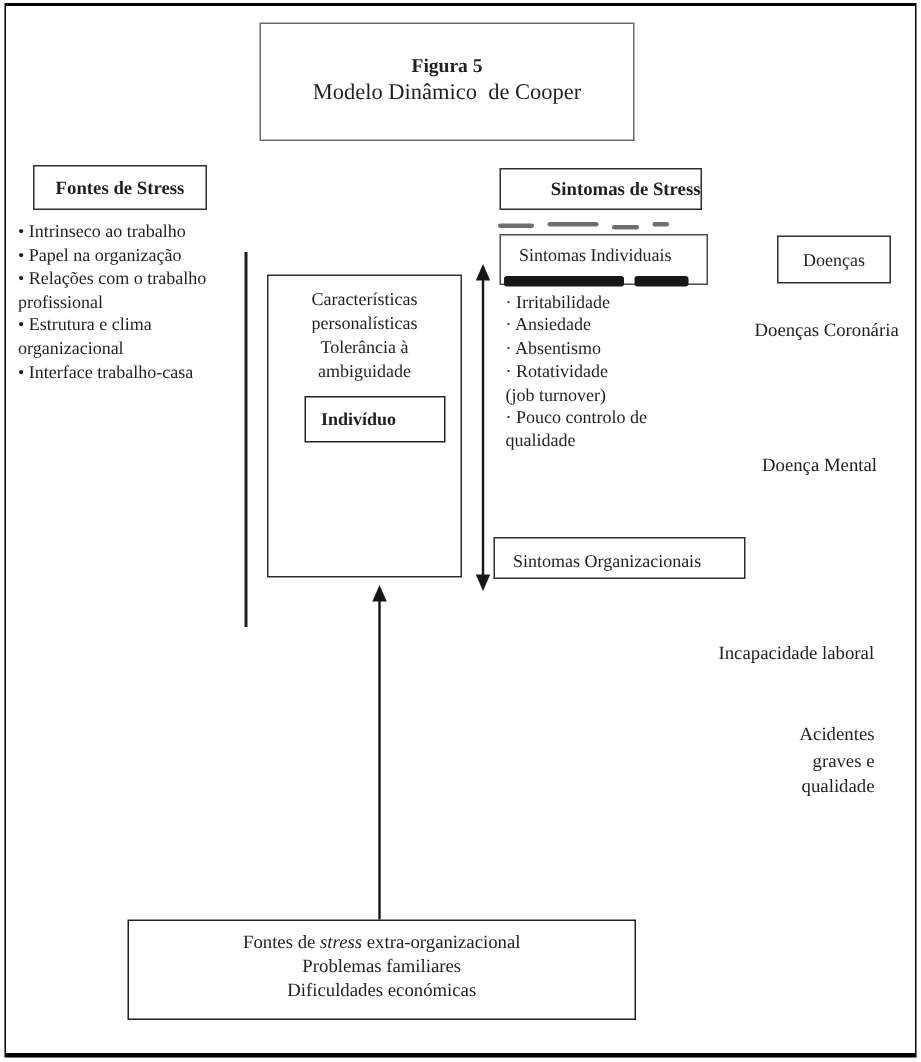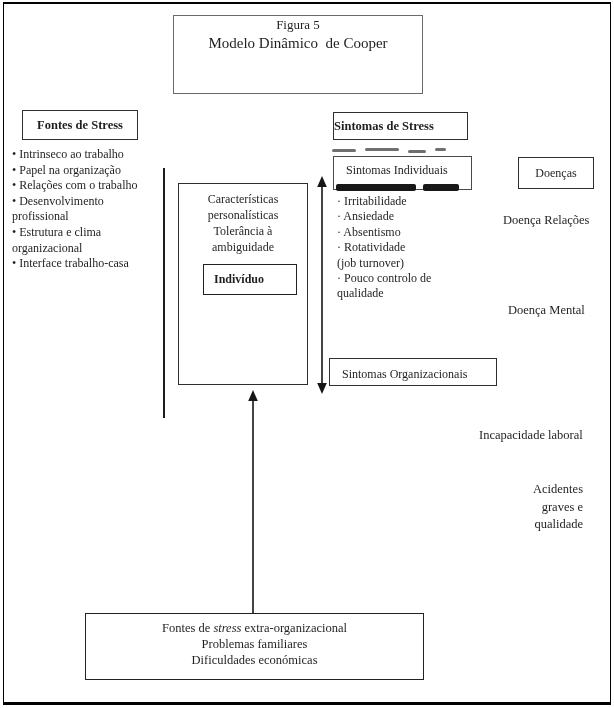--- a/index.html
+++ b/index.html
@@ -10,36 +10,36 @@
   }
   .frame{
     position:absolute;left:3px;top:2px;right:3px;bottom:3px;
     border:1.5px solid #000;border-top-width:2px;border-bottom-width:3.5px;
     pointer-events:none;
   }
   .abs{position:absolute;}
   .box{border:1px solid #3d3d3d;background:#fff;box-sizing:border-box;}
 
   .caption-box{left:173px;top:15px;width:250px;height:79px;border-color:#6a6a6a;text-align:center;}
-  .caption-title{font-weight:normal;font-size:13px;margin-top:1px;}
+  .caption-title{font-weight:bold;font-size:13px;margin-top:20px;}
   .caption-sub{font-size:15px;margin-top:2px;white-space:pre-wrap;}
 
   .fontes-header{left:22px;top:110px;width:116px;height:30px;text-align:center;
     font-weight:bold;font-size:12.5px;line-height:28px;border-color:#2e2e2e;}
   .fontes-list{left:12px;top:147px;width:154px;font-size:12px;line-height:15.6px;}
 
   .vline{left:163px;top:168px;width:1.8px;height:250px;background:#1d1d1d;}
 
   .caract-box{left:178px;top:183px;width:130px;height:202px;border-color:#2d2d2d;}
   .caract-lines{padding-top:7px;text-align:center;font-size:12px;line-height:16px;}
   .individuo-box{position:absolute;left:24px;top:80px;width:94px;height:31px;
     border:1.2px solid #222;box-sizing:border-box;font-weight:bold;font-size:12px;
     line-height:28px;padding-left:10px;background:#fff;}
 
-  .sintomas-header{left:333px;top:112px;width:135px;height:28px;text-align:left;
+  .sintomas-header{left:333px;top:112px;width:135px;height:28px;text-align:right;
     font-weight:bold;font-size:12.5px;line-height:26px;border-color:#2e2e2e;}
 
   .artifact-top{left:332px;top:146px;width:140px;height:8px;overflow:hidden;}
   .artifact-top i{display:inline-block;background:#6f6f6f;height:3px;border-radius:2px;
     vertical-align:top;margin-right:9px;}
 
   .individuais-box{left:333px;top:156px;width:139px;height:34px;font-size:12px;
     padding:6px 0 0 12px;border-color:#4a4a4a;}
   .smear{left:336px;top:184px;width:130px;height:9px;}
   .smear i{display:inline-block;background:#181818;height:6.5px;border-radius:2px;
@@ -76,21 +76,20 @@
   <div class="abs box caption-box">
     <div class="caption-title">Figura 5</div>
     <div class="caption-sub">Modelo Dinâmico  de Cooper</div>
   </div>
 
   <div class="abs box fontes-header">Fontes de Stress</div>
   <div class="abs fontes-list">
       <div class="li">• Intrinseco ao trabalho</div>
       <div class="li">• Papel na organização</div>
       <div class="li">• Relações com o trabalho</div>
-      <div class="li">• Desenvolvimento</div>
       <div class="li">profissional</div>
       <div class="li">• Estrutura e clima</div>
       <div class="li">organizacional</div>
       <div class="li">• Interface trabalho-casa</div>
     </div>
 
   <div class="abs vline"></div>
 
   <div class="abs box caract-box">
     <div class="caract-lines">
@@ -126,21 +125,21 @@
       <div class="li">· Absentismo</div>
       <div class="li">· Rotatividade</div>
       <div class="li">(job turnover)</div>
       <div class="li">· Pouco controlo de</div>
       <div class="li">qualidade</div>
     </div>
 
   <div class="abs box organiz-box">Sintomas Organizacionais</div>
 
   <div class="abs box doencas-box">Doenças</div>
-  <div class="abs lbl coronaria">Doença Relações</div>
+  <div class="abs lbl coronaria">Doenças Coronária</div>
   <div class="abs lbl mental">Doença Mental</div>
   <div class="abs lbl incapacidade">Incapacidade laboral</div>
   <div class="abs acidentes">
       <div class="li">Acidentes</div>
       <div class="li">graves e</div>
       <div class="li">qualidade</div>
     </div>
 
   <svg class="abs" style="left:245px;top:390px;" width="16" height="224">
     <line x1="8" y1="9" x2="8" y2="224" stroke="#161616" stroke-width="1.6"></line>

